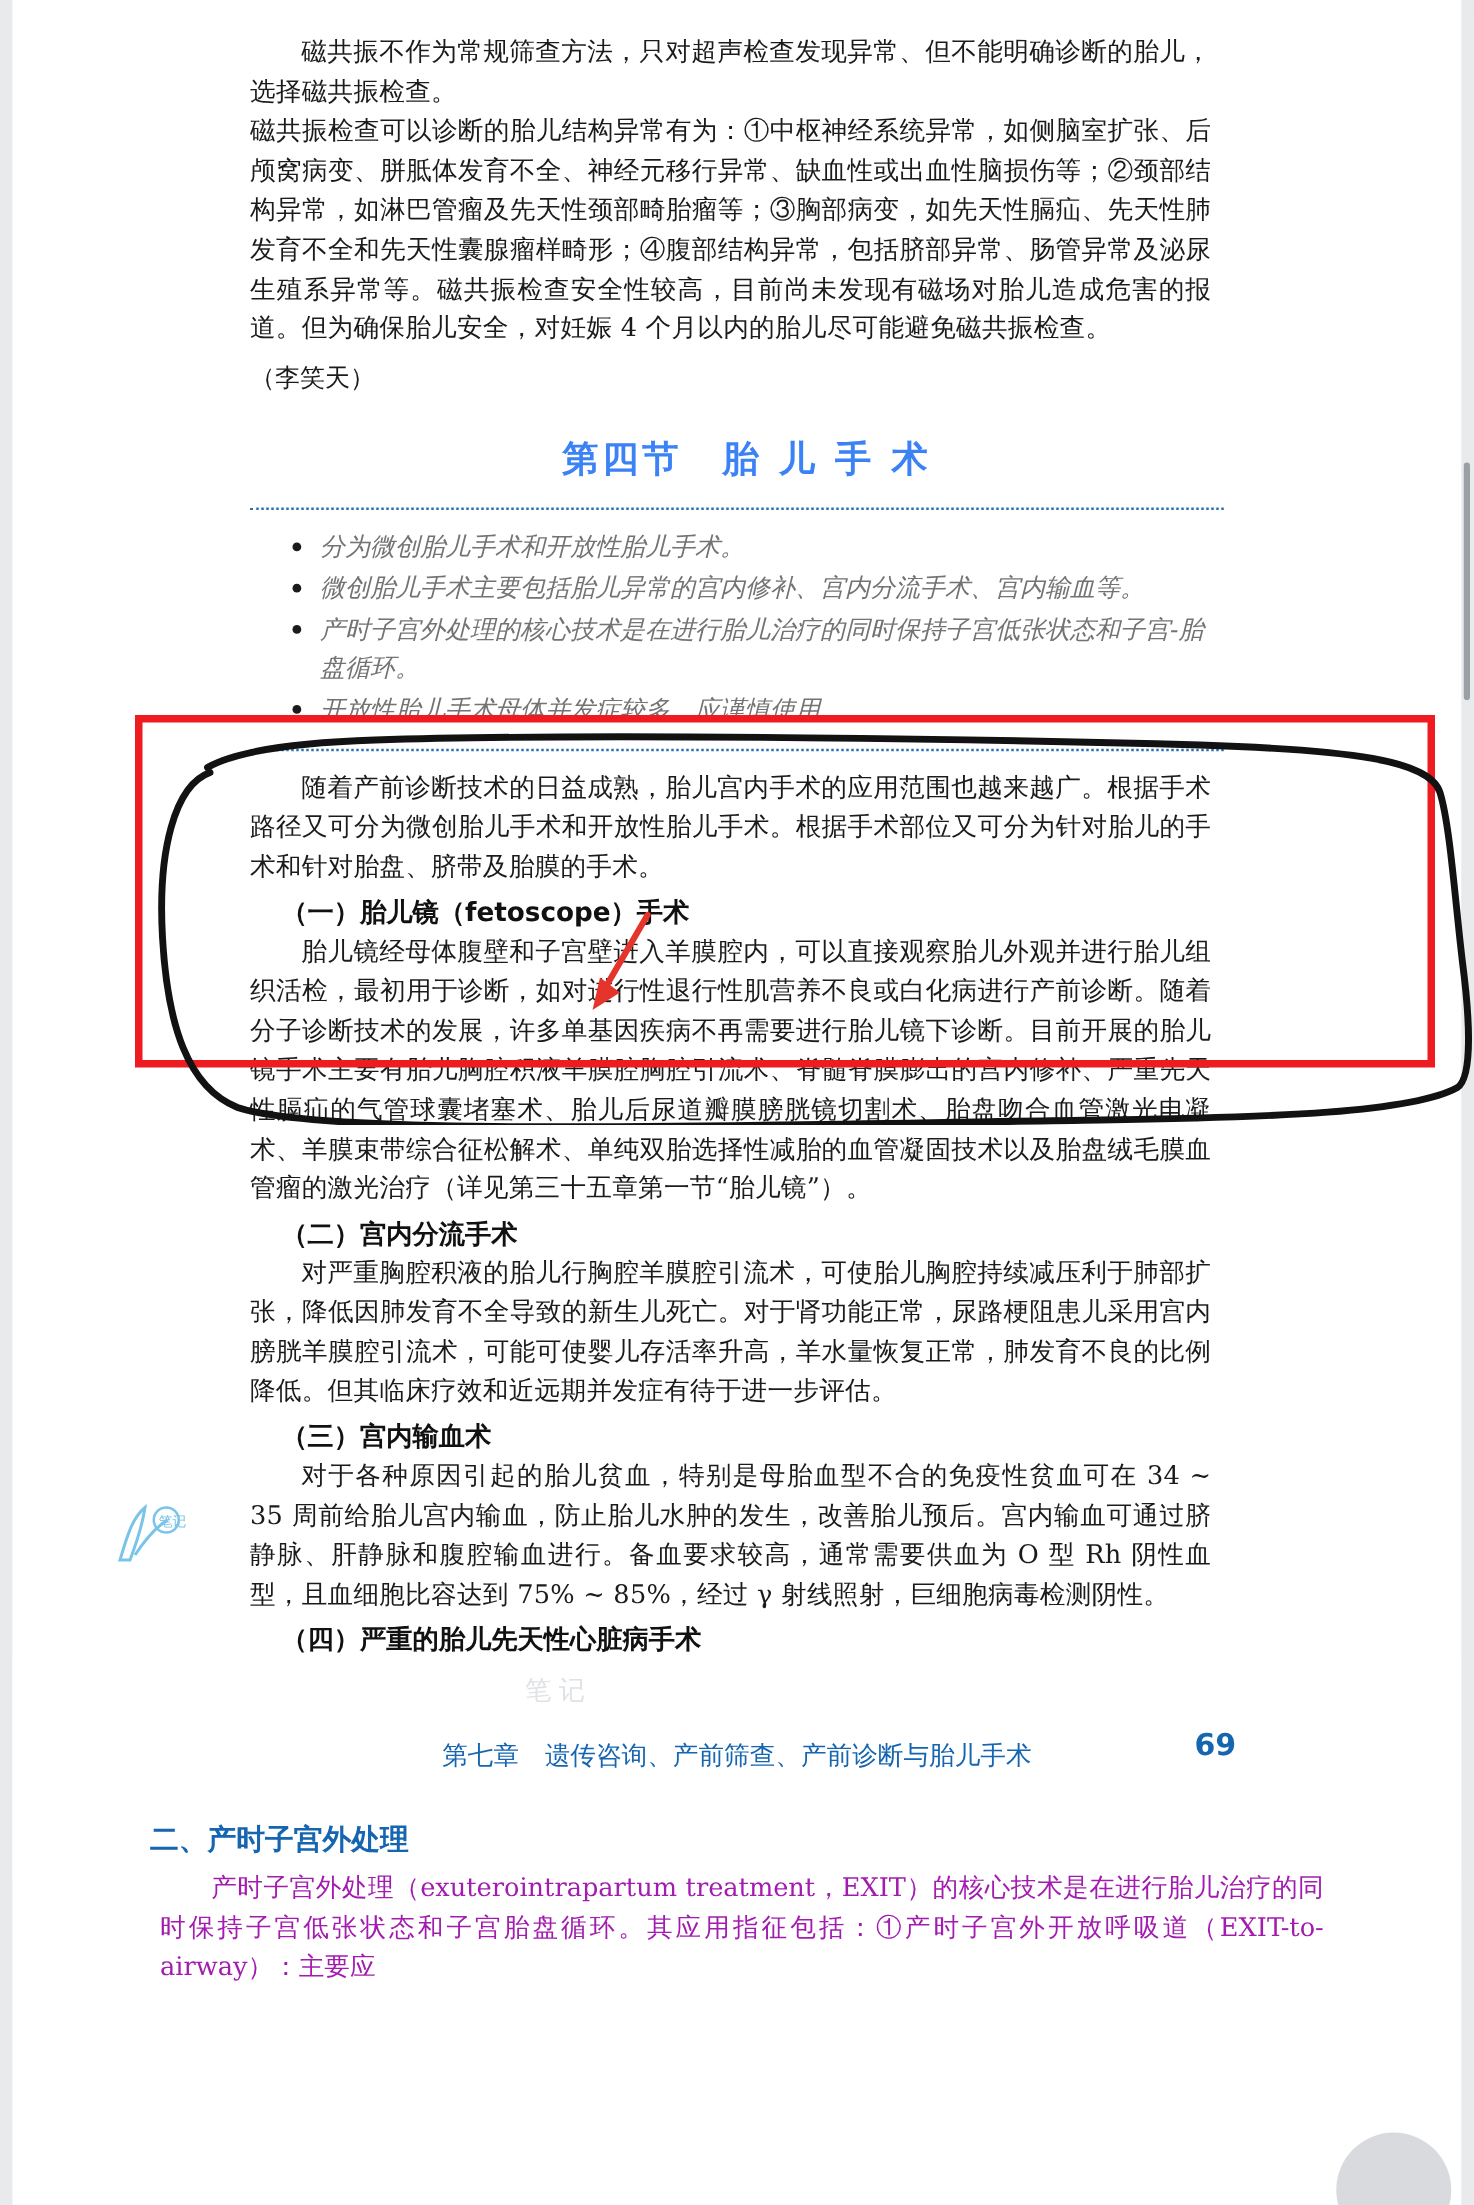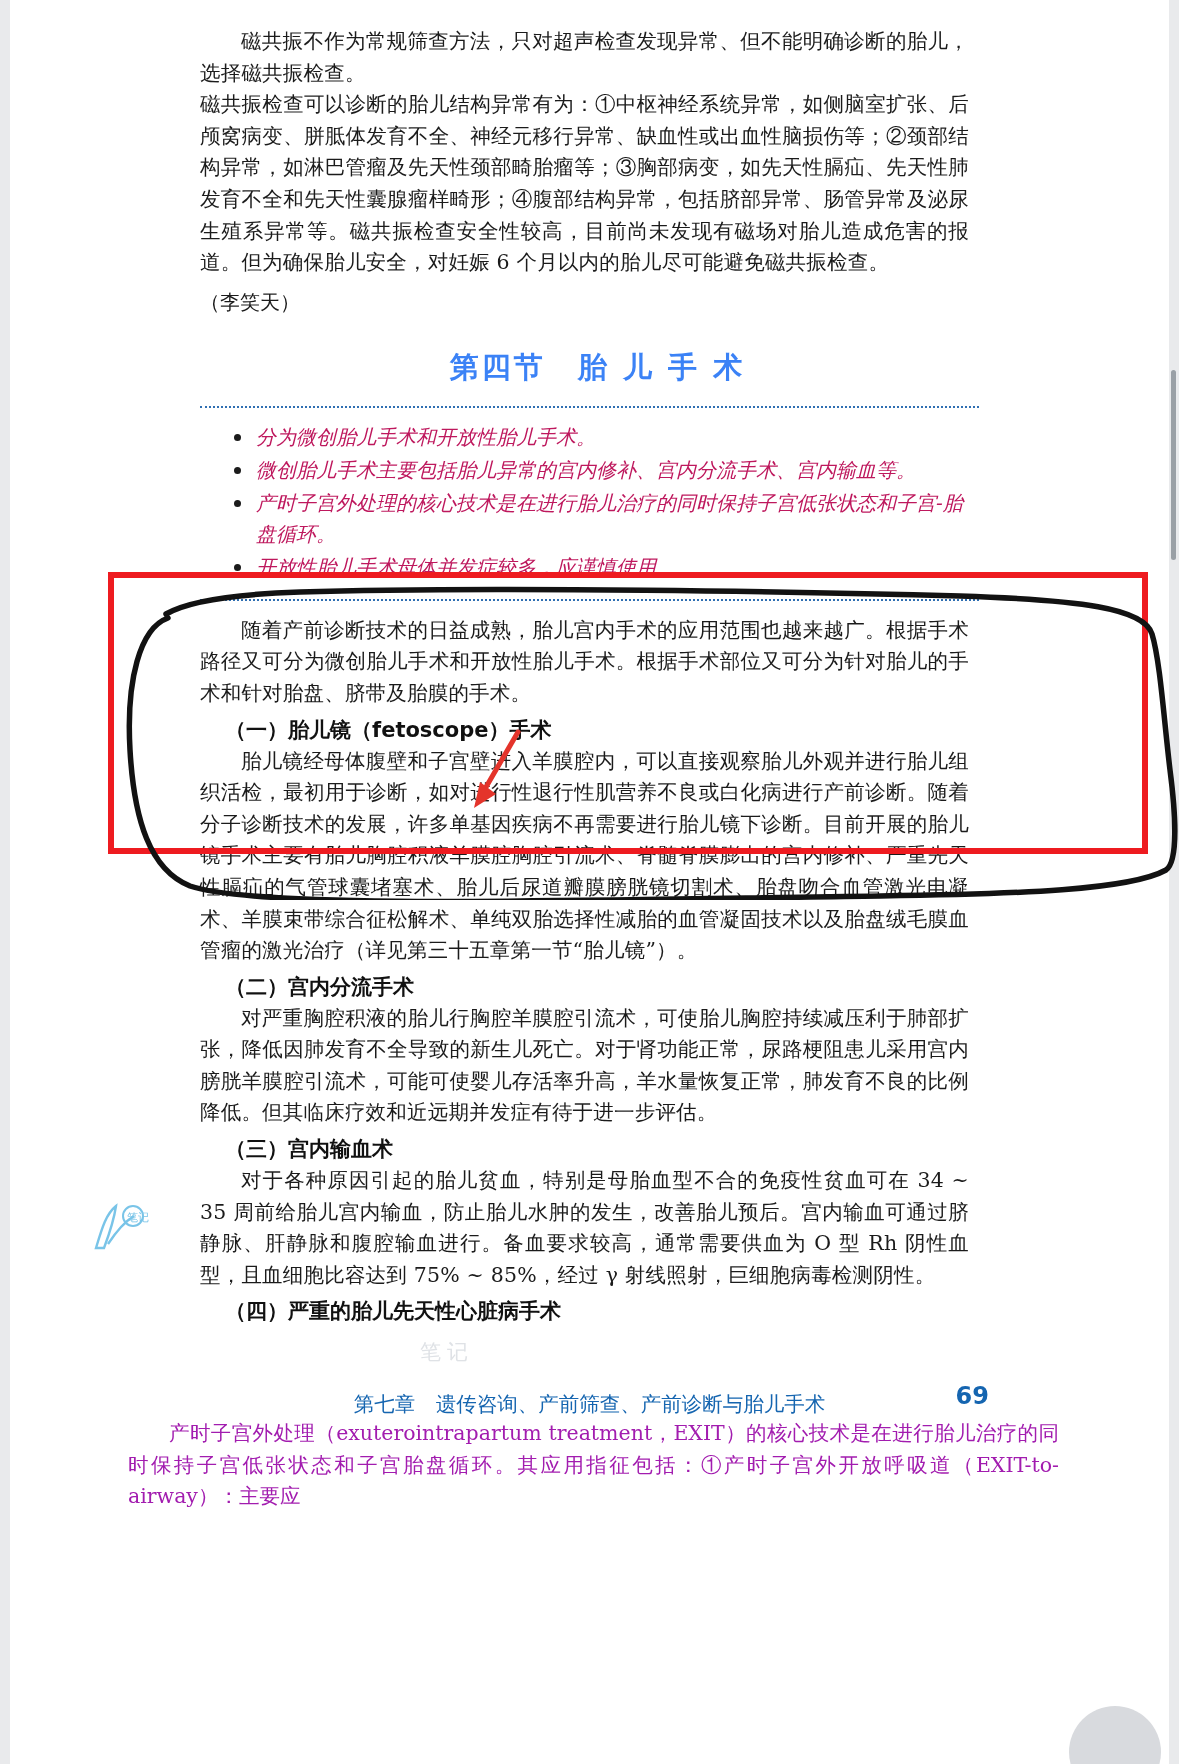--- a/index.html
+++ b/index.html
@@ -70,21 +70,21 @@
   }
   .keybox ul {
     margin: 0;
     padding: 0 10px 0 30px;
     list-style: none;
   }
   .keybox li {
     position: relative;
     font-size: 20px;
     line-height: 31px;
-    color: #be185d;
+    color: #737373;
     padding-left: 26px;
     margin: 0 0 2px 0;
     font-style: italic;
   }
   .keybox li::before {
     content: "";
     position: absolute;
     left: 4px;
     top: 12px;
     width: 7px;
@@ -228,21 +228,21 @@
 </head>
 <body>
 
 <div class="top-edge"></div>
 
 <div class="page" id="page-one">
 
   <div style="height:26px"></div>
 
   <p class="para txt indent">磁共振不作为常规筛查方法，只对超声检查发现异常、但不能明确诊断的胎儿，选择磁共振检查。</p>
-  <p class="para txt">磁共振检查可以诊断的胎儿结构异常有为：①中枢神经系统异常，如侧脑室扩张、后颅窝病变、胼胝体发育不全、神经元移行异常、缺血性或出血性脑损伤等；②颈部结构异常，如淋巴管瘤及先天性颈部畸胎瘤等；③胸部病变，如先天性膈疝、先天性肺发育不全和先天性囊腺瘤样畸形；④腹部结构异常，包括脐部异常、肠管异常及泌尿生殖系异常等。磁共振检查安全性较高，目前尚未发现有磁场对胎儿造成危害的报道。但为确保胎儿安全，对妊娠 6 个月以内的胎儿尽可能避免磁共振检查。</p>
+  <p class="para txt">磁共振检查可以诊断的胎儿结构异常有为：①中枢神经系统异常，如侧脑室扩张、后颅窝病变、胼胝体发育不全、神经元移行异常、缺血性或出血性脑损伤等；②颈部结构异常，如淋巴管瘤及先天性颈部畸胎瘤等；③胸部病变，如先天性膈疝、先天性肺发育不全和先天性囊腺瘤样畸形；④腹部结构异常，包括脐部异常、肠管异常及泌尿生殖系异常等。磁共振检查安全性较高，目前尚未发现有磁场对胎儿造成危害的报道。但为确保胎儿安全，对妊娠 4 个月以内的胎儿尽可能避免磁共振检查。</p>
 
   <div class="sig">（李笑天）</div>
 
   <div class="section-title">
     <span>第四节　胎 儿 手 术</span>
   </div>
 
   <div class="keybox">
     <ul>
       <li>分为微创胎儿手术和开放性胎儿手术。</li>
@@ -286,20 +286,21 @@
   <path d="M58 6 L22 68" stroke="#e4342b" stroke-width="5" stroke-linecap="round" fill="none"></path>
   <path d="M14 82 L20 56 L36 68 Z" fill="#e4342b"></path>
 </svg>
 
 <div class="page" id="page-two">
   <div class="p2-head">
     <span>第七章　遗传咨询、产前筛查、产前诊断与胎儿手术</span>
     <span class="pnum">69</span>
   </div>
 
+  <div class="p2-h1">二、产时子宫外处理</div>
   <p class="p2-para" style="text-indent:2em">产时子宫外处理（exuterointrapartum treatment，EXIT）的核心技术是在进行胎儿治疗的同时保持子宫低张状态和子宫胎盘循环。其应用指征包括：①产时子宫外开放呼吸道（EXIT-to-airway）：主要应</p>
 </div>
 
 <div class="watermark">
   <span>笔记</span>
 </div>
 
 <div class="scrollbar"></div>
 <div class="fab"></div>
 

